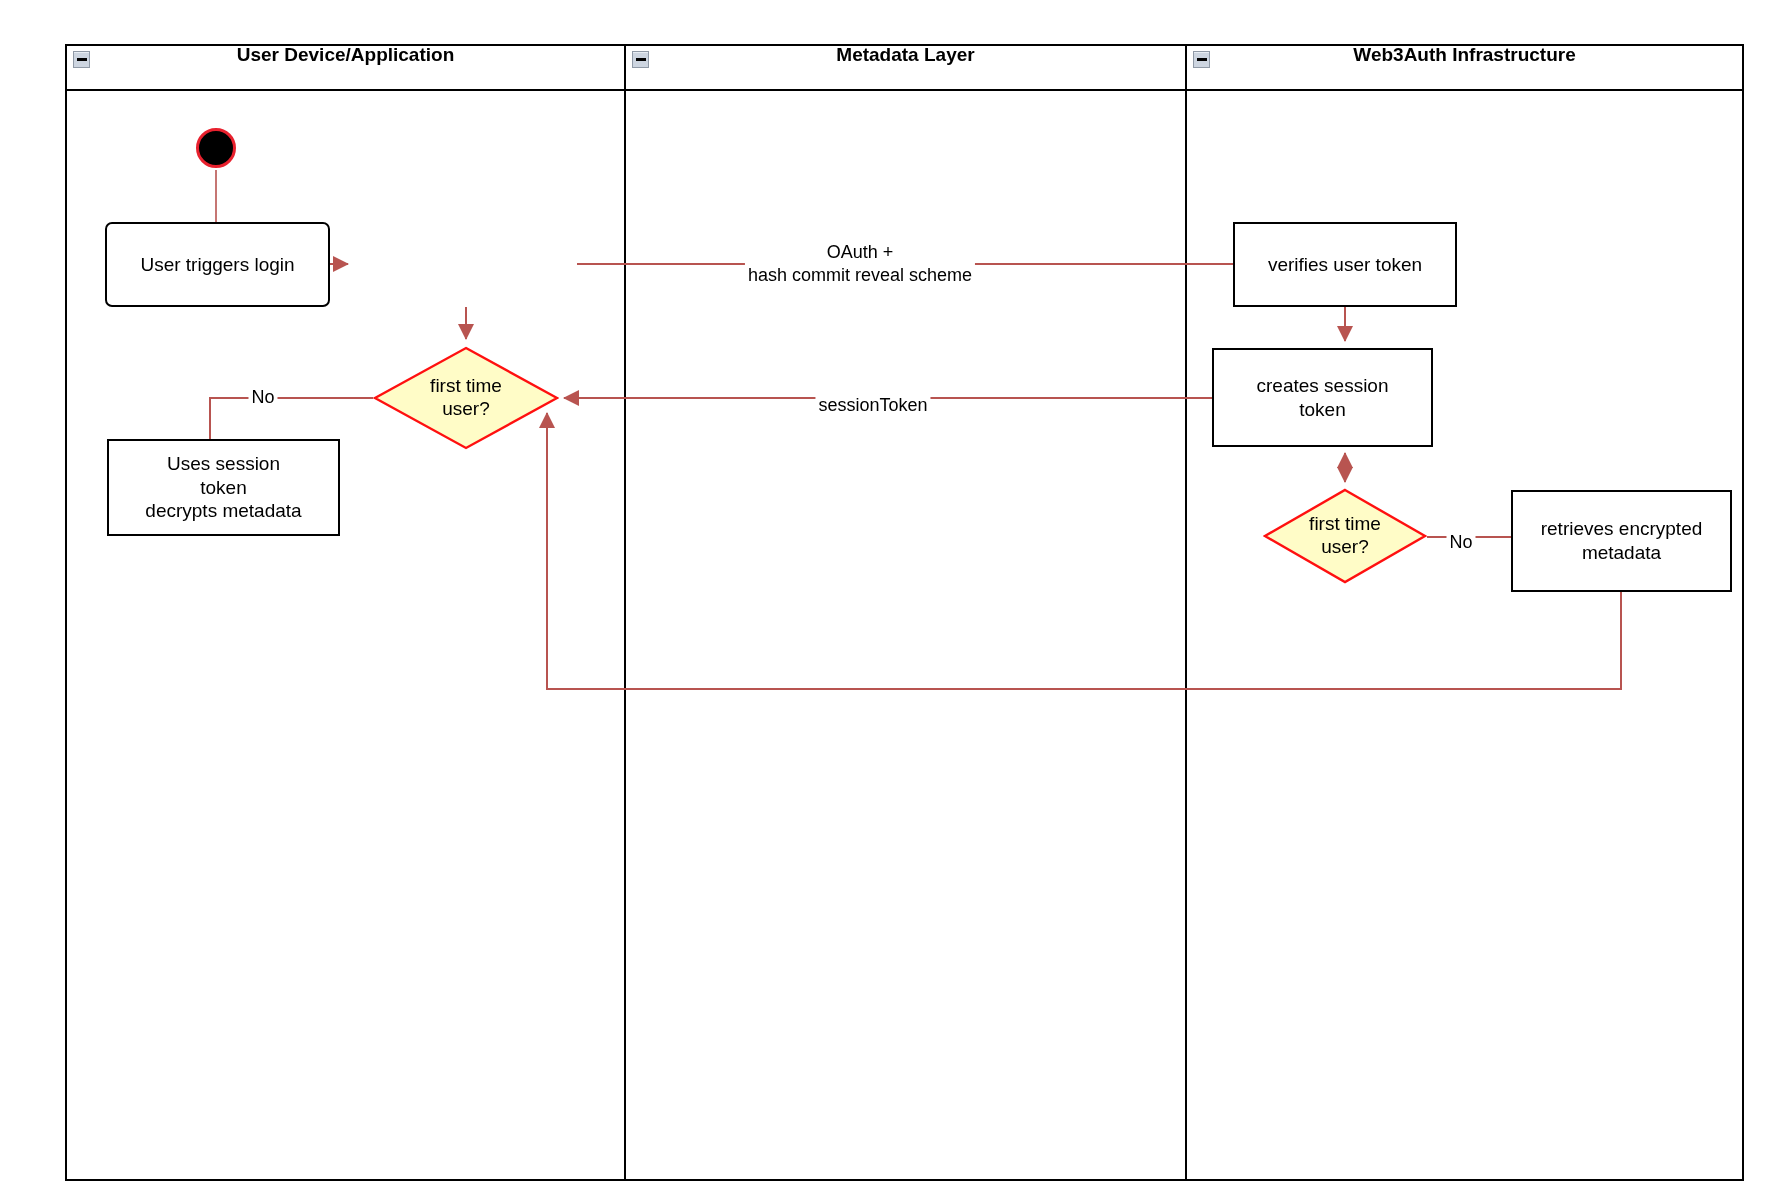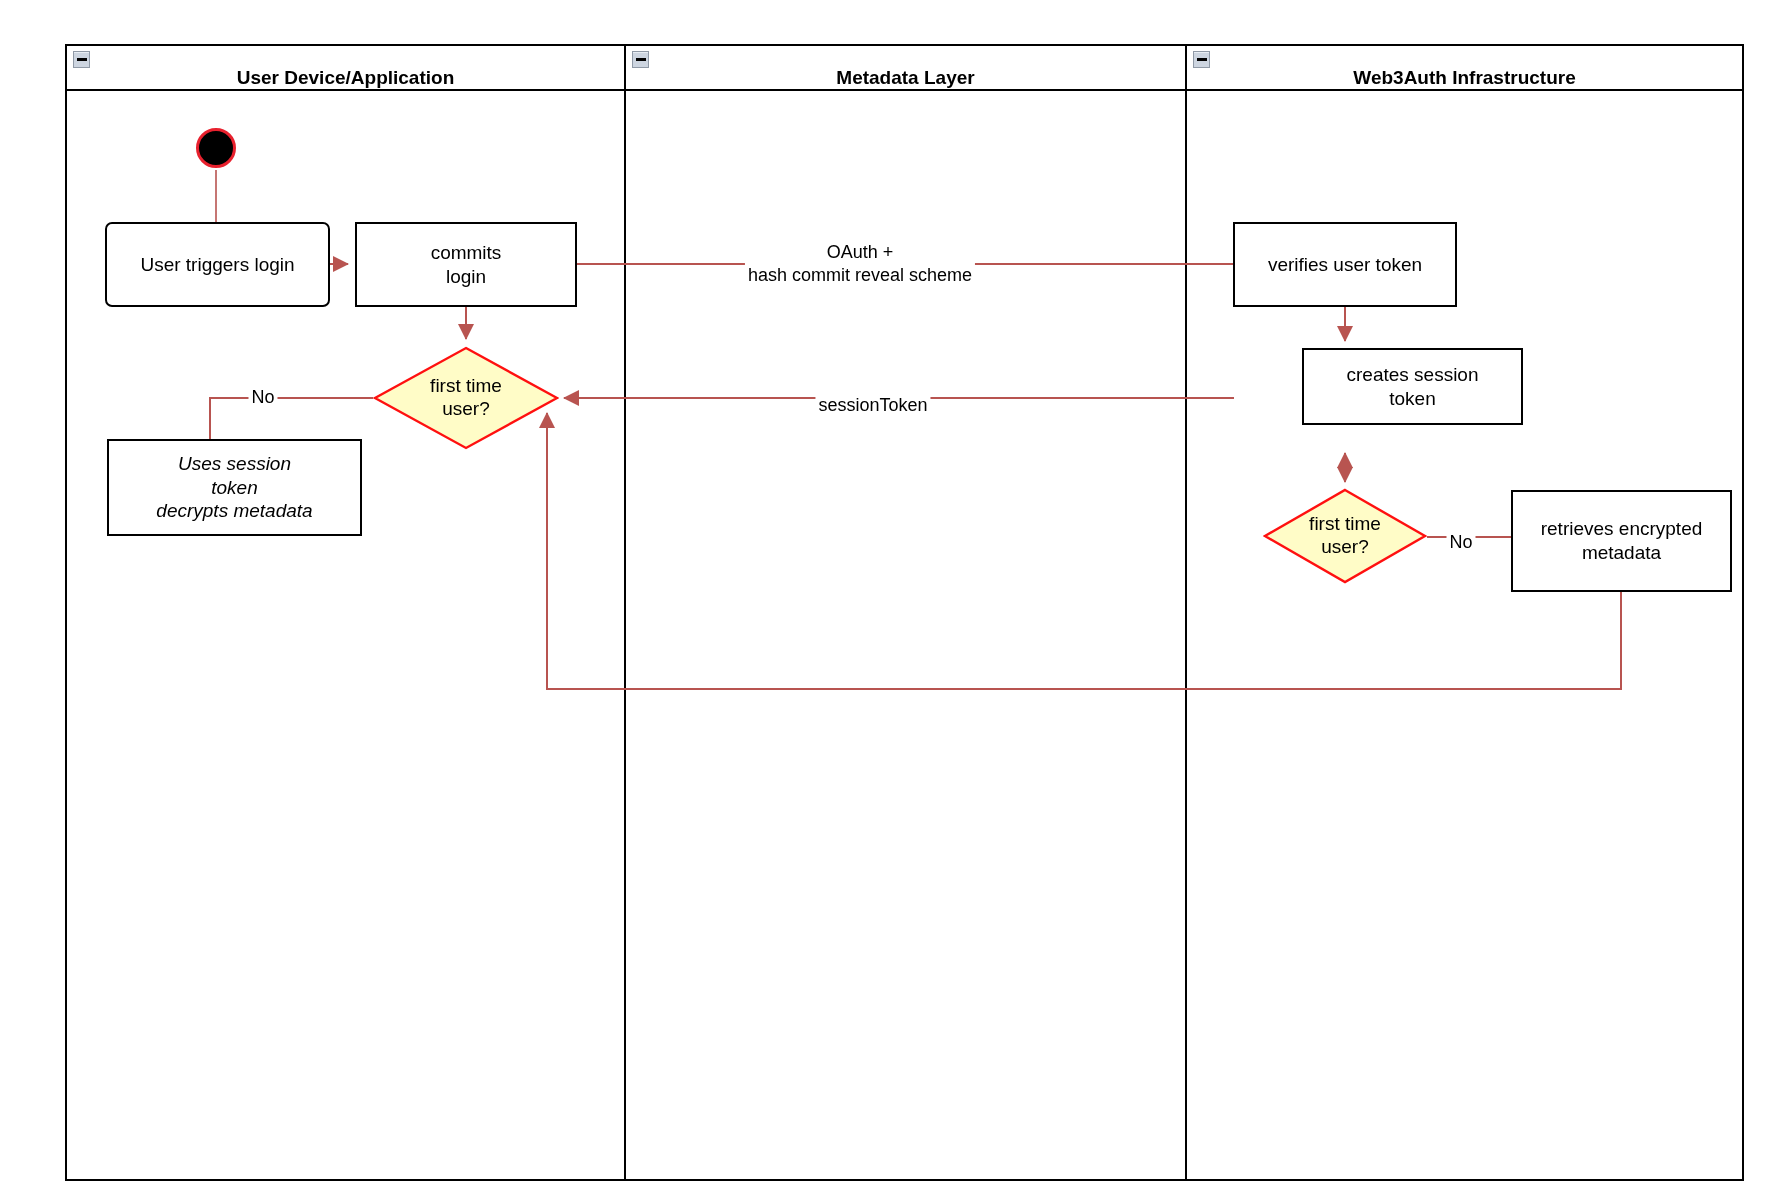--- a/index.html
+++ b/index.html
@@ -3,21 +3,21 @@
 <meta charset="utf-8">
 <style>
   html,body{margin:0;padding:0;background:#ffffff;}
   .canvas{position:relative;width:1780px;height:1202px;background:#fff;
           font-family:"Liberation Sans", sans-serif;color:#000;overflow:hidden;}
 
   
   .pool{position:absolute;left:65px;top:44px;width:1679px;height:1137px;border:2px solid #000;box-sizing:border-box;background:#fff;}
   .lane-divider{position:absolute;top:44px;height:1137px;width:2px;background:#000;}
   .lane-header{position:absolute;top:44px;height:47px;border-bottom:2px solid #000;box-sizing:border-box;
-               display:flex;align-items:flex-end;justify-content:center;}
+               display:flex;align-items:flex-start;justify-content:center;}
   .lane-title{font-weight:bold;font-size:19px;}
   .collapse-btn{position:absolute;left:6px;top:7px;width:17px;height:17px;background:#cdd5e0;
                 border:1px solid #8f99a6;box-sizing:border-box;display:flex;align-items:center;justify-content:center;
                 box-shadow:inset 0 1px 0 #e8edf3;cursor:pointer;}
   .collapse-btn .minus{width:10px;height:3px;background:#000;}
 
   
   svg.wires{position:absolute;left:0;top:0;z-index:3;pointer-events:none;}
   .wire{stroke:var(--connector,#B85450);stroke-width:2;fill:none;}
   .wire-thin{stroke-width:1.6;}
@@ -95,43 +95,39 @@
     <path class="wire" d="M1427,537 L1511,537"></path>
 
     <path class="wire" d="M1621,592 L1621,689 L547,689 L547,413" marker-end="url(#arrow)"></path>
   </svg>
 
   <div class="start-node" style="left:196px;top:128px;"></div>
 
   <div class="node" style="left:105px;top:222px;width:225px;height:85px;border-radius:7px;">
     <span>User triggers login</span>
   </div>
-  <div class="node" style="left:355px;top:222px;width:222px;height:85px;">
-    <span>commits
-login</span>
-  </div>
 
   <div class="diamond" style="left:373px;top:346px;width:186px;height:104px;">
     <svg width="186" height="104" viewBox="0 0 186 104">
       <polygon points="93,2 184,52 93,102 2,52" style="fill:var(--decision-fill,#FFFCC7);stroke:var(--decision-border,#FF1010);stroke-width:2.4;stroke-linejoin:miter;"></polygon>
     </svg>
     <div class="dlabel">first time
 user?</div>
   </div>
 
-  <div class="node" style="left:107px;top:439px;width:255px;height:97px;font-style:italic;">
+  <div class="node" style="left:107px;top:439px;width:233px;height:97px;">
     <span>Uses session
 token
 decrypts metadata</span>
   </div>
 
   <div class="node" style="left:1233px;top:222px;width:224px;height:85px;">
     <span>verifies user token</span>
   </div>
-  <div class="node" style="left:1302px;top:348px;width:221px;height:77px;">
+  <div class="node" style="left:1212px;top:348px;width:221px;height:99px;">
     <span>creates session
 token</span>
   </div>
 
   <div class="diamond" style="left:1263px;top:488px;width:164px;height:96px;">
     <svg width="164" height="96" viewBox="0 0 164 96">
       <polygon points="82,2 162,48 82,94 2,48" style="fill:var(--decision-fill,#FFFCC7);stroke:var(--decision-border,#FF1010);stroke-width:2.4;stroke-linejoin:miter;"></polygon>
     </svg>
     <div class="dlabel">first time
 user?</div>

